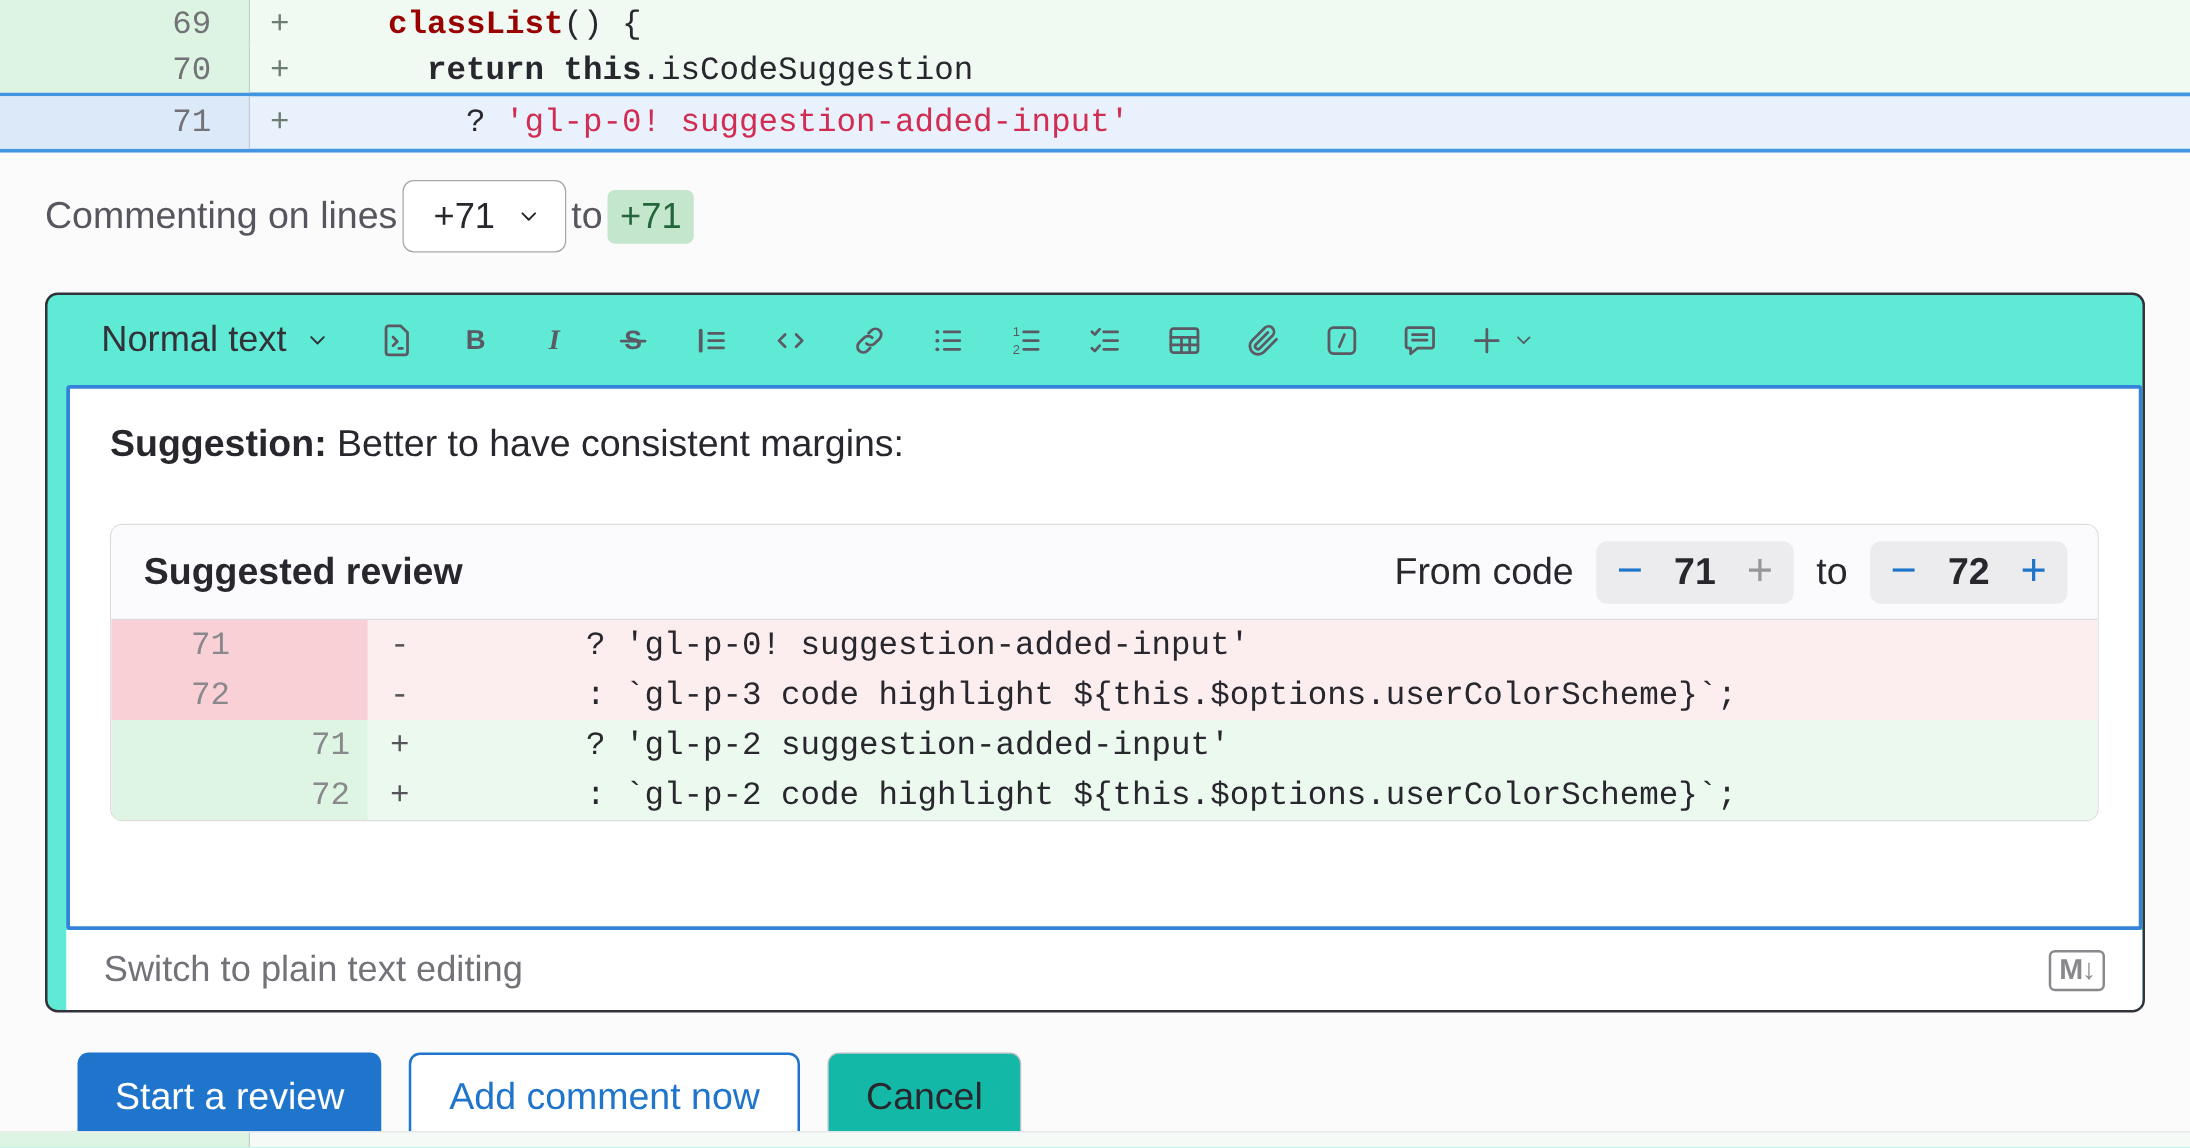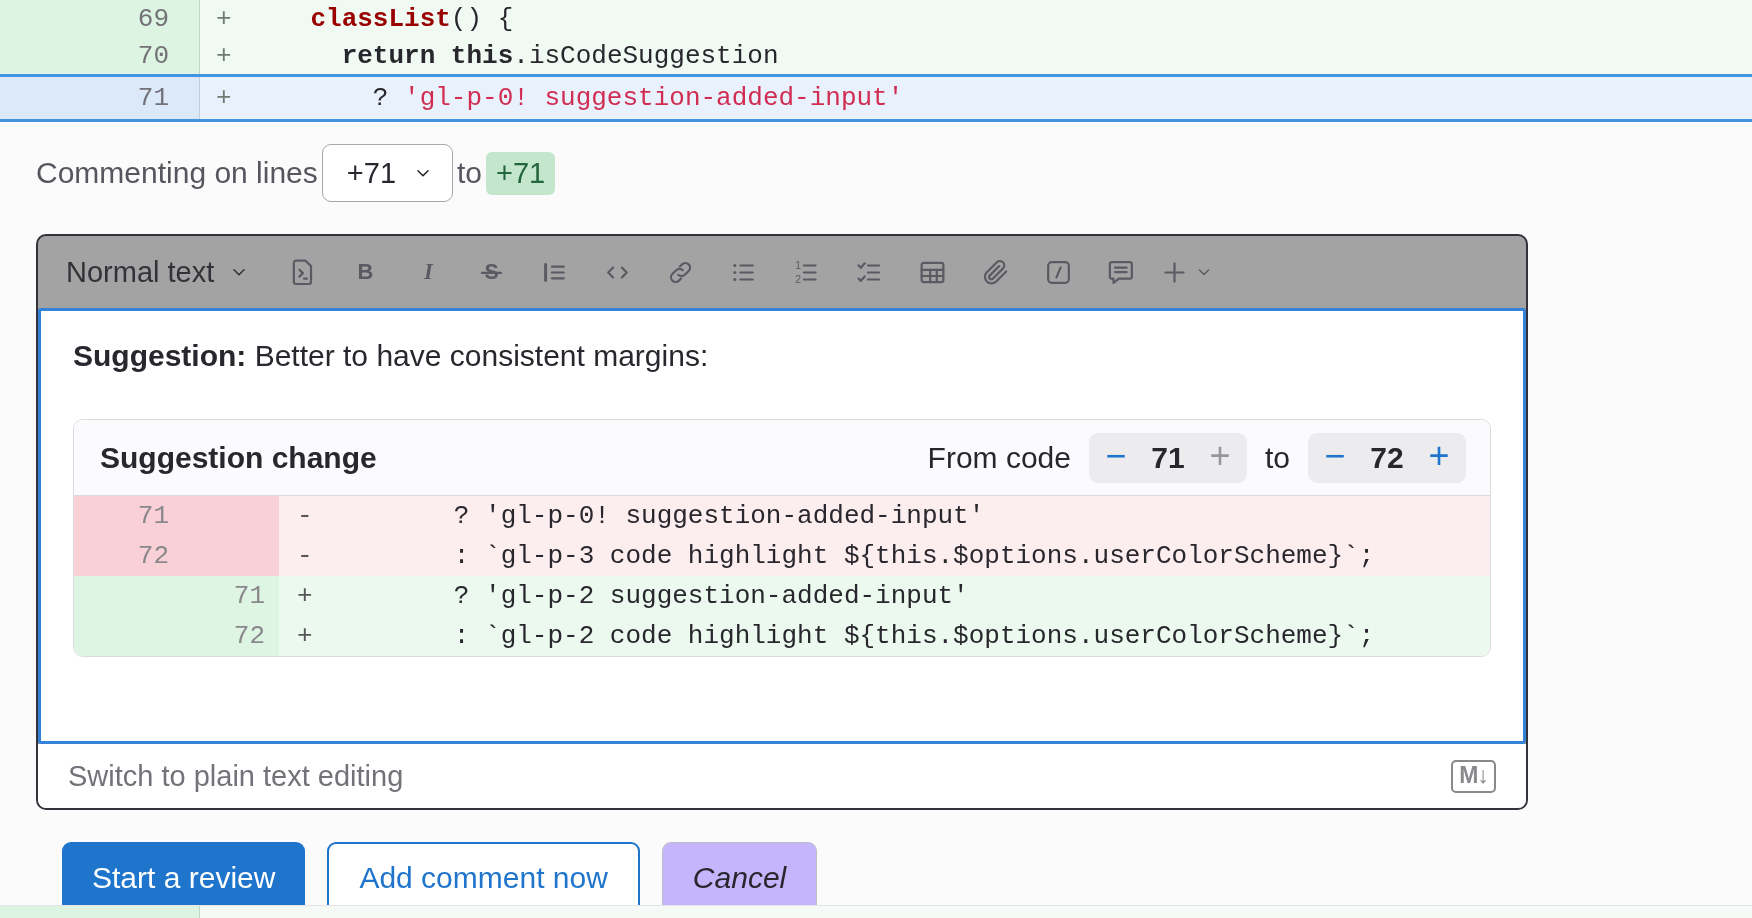--- a/index.html
+++ b/index.html
@@ -35,22 +35,22 @@
                     padding:22px 0 18px 36px; }
   .c-label { font-size:30px; color:#57565e; }
   .line-select { display:flex; align-items:center; gap:16px; background:#fff;
                  border:1.5px solid #a8a7ad; border-radius:9px; height:58px;
                  padding:0 18px 0 24px; font-size:29px; color:#28272d; cursor:pointer; }
   .line-select svg { width:22px; height:22px; stroke:#57565e; }
   .line-badge { background:#c3e6cd; color:#24663b; font-size:29px;
                 padding:5px 10px; border-radius:6px; }
 
   
-  .editor-box { margin:14px 36px 0 36px; width:1492px; background:#a3a3a3;
-                border:2.5px solid #33323a; border-radius:10px; overflow:hidden; }
+  .editor-box { margin:14px 36px 0 36px; width:1680px; background:#5eead4;
+                border:2.5px solid #33323a; border-radius:10px; overflow:hidden;padding-left:15px; }
   .toolbar { height:72px; display:flex; align-items:center; padding:0 22px 0 28px; }
   .text-style-btn { display:flex; align-items:center; gap:14px; font-size:29px;
                     color:#333238; background:none; border:none; cursor:pointer;
                     font-family:inherit; }
   .text-style-btn svg { width:22px; height:22px; stroke:#57565e; }
   .tb-icons { display:flex; margin-left:24px; gap:7px; }
   .tb-btn { width:56px; height:56px; display:flex; align-items:center; gap:4px;
             justify-content:center; color:#5b5a63; background:none; border:none;
             border-radius:6px; cursor:pointer; }
   .tb-btn svg { width:31px; height:31px; }
@@ -97,21 +97,21 @@
   .md-badge { font-size:23px; font-weight:bold; color:#89888d; border:2.5px solid #89888d;
               border-radius:5px; padding:0 6px 2px 6px; letter-spacing:-1px; }
 
   
   .actions { display:flex; gap:22px; margin:32px 0 0 36px;padding-left:26px; }
   .btn { height:72px; border-radius:9px; font-size:30px; padding:0 30px;
          display:flex; align-items:center; justify-content:center; cursor:pointer;
          font-family:inherit; }
   .btn-primary { background:#1f75cb; color:#fff; border:none; }
   .btn-secondary { background:#fff; color:#1f75cb; border:2px solid #1f75cb; }
-  .btn-default { background:#c4b5fd; color:#28272d; border:1.5px solid #bfbfc3;font-style:italic; }
+  .btn-default { background:#14b8a6; color:#28272d; border:1.5px solid #bfbfc3; }
 
   
   .sliver { position:absolute; left:0; right:0; bottom:0; height:13px;
             display:flex; border-top:1px solid #e5e5e8; background:#f6faf7; }
   .sliver .g { width:200px; background:#ddf4e2; border-right:1px solid rgba(40,39,45,.14); }
 </style>
 </head>
 <body>
 
 <svg width="0" height="0" style="position:absolute" aria-hidden="true">
@@ -305,21 +305,21 @@
             <use href="#i-chevron-down-icon"></use>
           </svg>
       </button>
     </div>
 
     <div class="content">
       <p class="msg"><strong>Suggestion:</strong><span> Better to have consistent margins:</span></p>
 
       <div class="card">
         <div class="card-head">
-          <span class="card-title">Suggestion change</span>
+          <span class="card-title">Suggested review</span>
           <div class="fromline">
             <span>From code</span>
             <div class="stepper" id="stepper-from">
                 <button class="step-btn">−</button>
                 <span class="step-val">71</span>
                 <button class="step-btn off">+</button>
               </div>
             <span>to</span>
             <div class="stepper" id="stepper-to">
                 <button class="step-btn">−</button>

